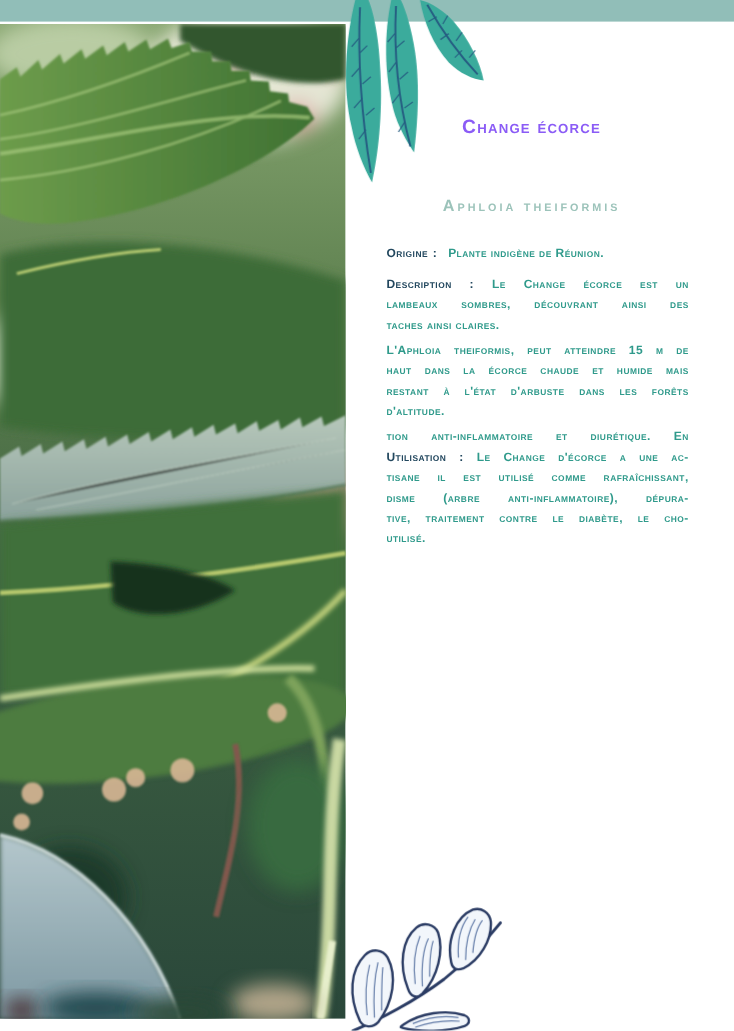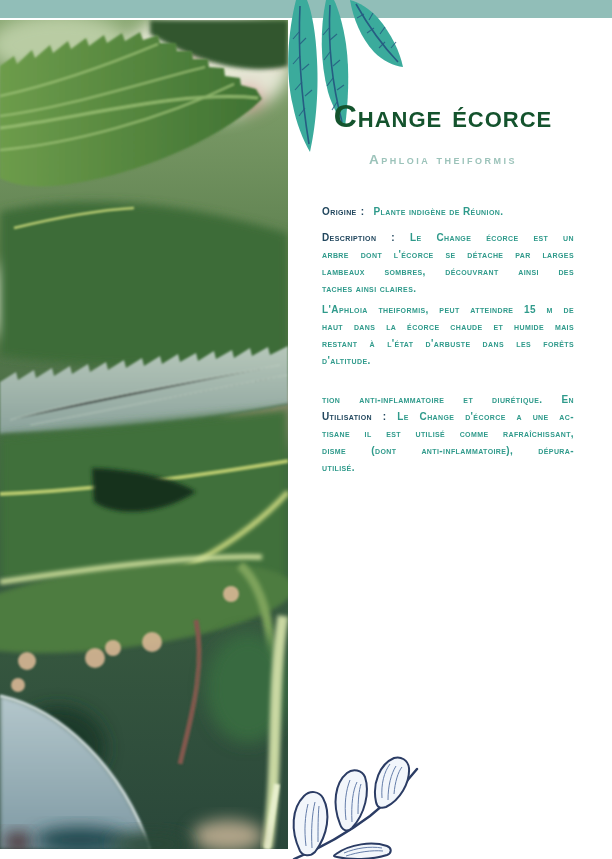--- a/index.html
+++ b/index.html
@@ -3,30 +3,30 @@
 <meta charset="utf-8">
 <style>
   html,body{margin:0;padding:0;background:#ffffff;}
   .page{position:relative;width:612px;height:859px;background:#ffffff;overflow:hidden;
         font-family:"Liberation Sans",sans-serif;}
   .topbar{position:absolute;left:0;top:0;width:612px;height:18px;background:#91beb8;}
   .photo{position:absolute;left:0;top:20px;width:288px;height:829px;}
   .top-leaves{position:absolute;left:284px;top:0;width:122px;height:158px;}
   .bottom-branch{position:absolute;left:284px;top:756px;width:140px;height:103px;}
   .title{position:absolute;left:312px;top:98px;width:262px;text-align:center;
-         font-variant:small-caps;font-weight:bold;font-size:32px;letter-spacing:1px;color:#14532d;}
-  .subtitle{position:absolute;left:312px;top:152px;width:262px;text-align:center;
+         font-variant:small-caps;font-weight:bold;font-size:16px;letter-spacing:1px;color:#8b5cf6;}
+  .subtitle{position:absolute;left:312px;top:164px;width:262px;text-align:center;
          font-variant:small-caps;font-weight:bold;font-size:13.5px;letter-spacing:2.5px;color:#9cc3ba;}
   .bodytext{position:absolute;left:322px;top:203px;width:252px;
          font-variant:small-caps;font-weight:bold;font-size:10px;letter-spacing:.4px;
          color:#2f9a8b;line-height:17px;}
   .label{color:#22475e;}
   .para{margin:0 0 4px 0;}
   .para.origine{margin-bottom:9px;white-space:nowrap;}
-  .para.p2{margin-bottom:22px;}
+  .para.p2{margin-bottom:4px;}
   .jline{height:17px;overflow:hidden;text-align:justify;text-align-last:justify;}
   .jline.last{text-align-last:left;}
   .origine .label{margin-right:4px;}
   .origine .colon{margin-right:9px;}
 </style>
 </head>
 <body>
 
 <div class="page">
 
@@ -184,41 +184,41 @@
     <div class="para origine">
       <span class="label">Origine</span><span class="label colon">:</span><span>Plante indigène de Réunion.</span>
     </div>
 
     <div class="para">
       <div class="jline">
         <span class="label">Description</span>
         <span class="label">:</span>
         <span>Le Change écorce est un</span>
       </div>
-      <div class="jline">arbre dont l'écorce se détache par larges</div>
       <div class="jline">lambeaux sombres, découvrant ainsi des</div>
       <div class="jline last">taches ainsi claires.</div>
     </div>
 
     <div class="para p2">
       <div class="jline">L'Aphloia theiformis, peut atteindre 15 m de</div>
       <div class="jline">haut dans la écorce chaude et humide mais</div>
       <div class="jline">restant à l'état d'arbuste dans les forêts</div>
       <div class="jline last">d'altitude.</div>
     </div>
 
     <div class="para">
       <div class="jline">tion anti-inflammatoire et diurétique. En</div>
       <div class="jline">
         <span class="label">Utilisation</span>
         <span class="label">:</span>
         <span>Le Change d'écorce a une ac-</span>
       </div>
       <div class="jline">tisane il est utilisé comme rafraîchissant,</div>
-      <div class="jline">disme (dont anti-inflammatoire), dépura-</div>
+      <div class="jline">disme (arbre anti-inflammatoire), dépura-</div>
+      <div class="jline">tive, traitement contre le diabète, le cho-</div>
       <div class="jline last">utilisé.</div>
     </div>
   </div>
 
   <svg class="bottom-branch" viewBox="0 0 140 103">
     <path d="M10,103 C32,94 62,78 86,60 C106,44 121,28 133,13" fill="none" stroke="#2b3c64" stroke-width="2.4" stroke-linecap="round"></path>
     <g fill="#f2f6fb" stroke="#2b3c64" stroke-width="2" stroke-linejoin="round">
       <path d="M16,95 C6,74 8,52 20,40 C26,34 35,35 39,42 C47,57 44,79 31,96 C26,101 19,100 16,95 Z"></path>
       <path d="M56,68 C48,48 51,27 63,17 C69,12 78,14 81,21 C86,36 81,58 68,72 C63,77 58,74 56,68 Z"></path>
       <path d="M92,46 C88,27 96,8 110,2 C117,0 124,4 125,12 C126,27 116,44 102,51 C96,53 93,51 92,46 Z"></path>

